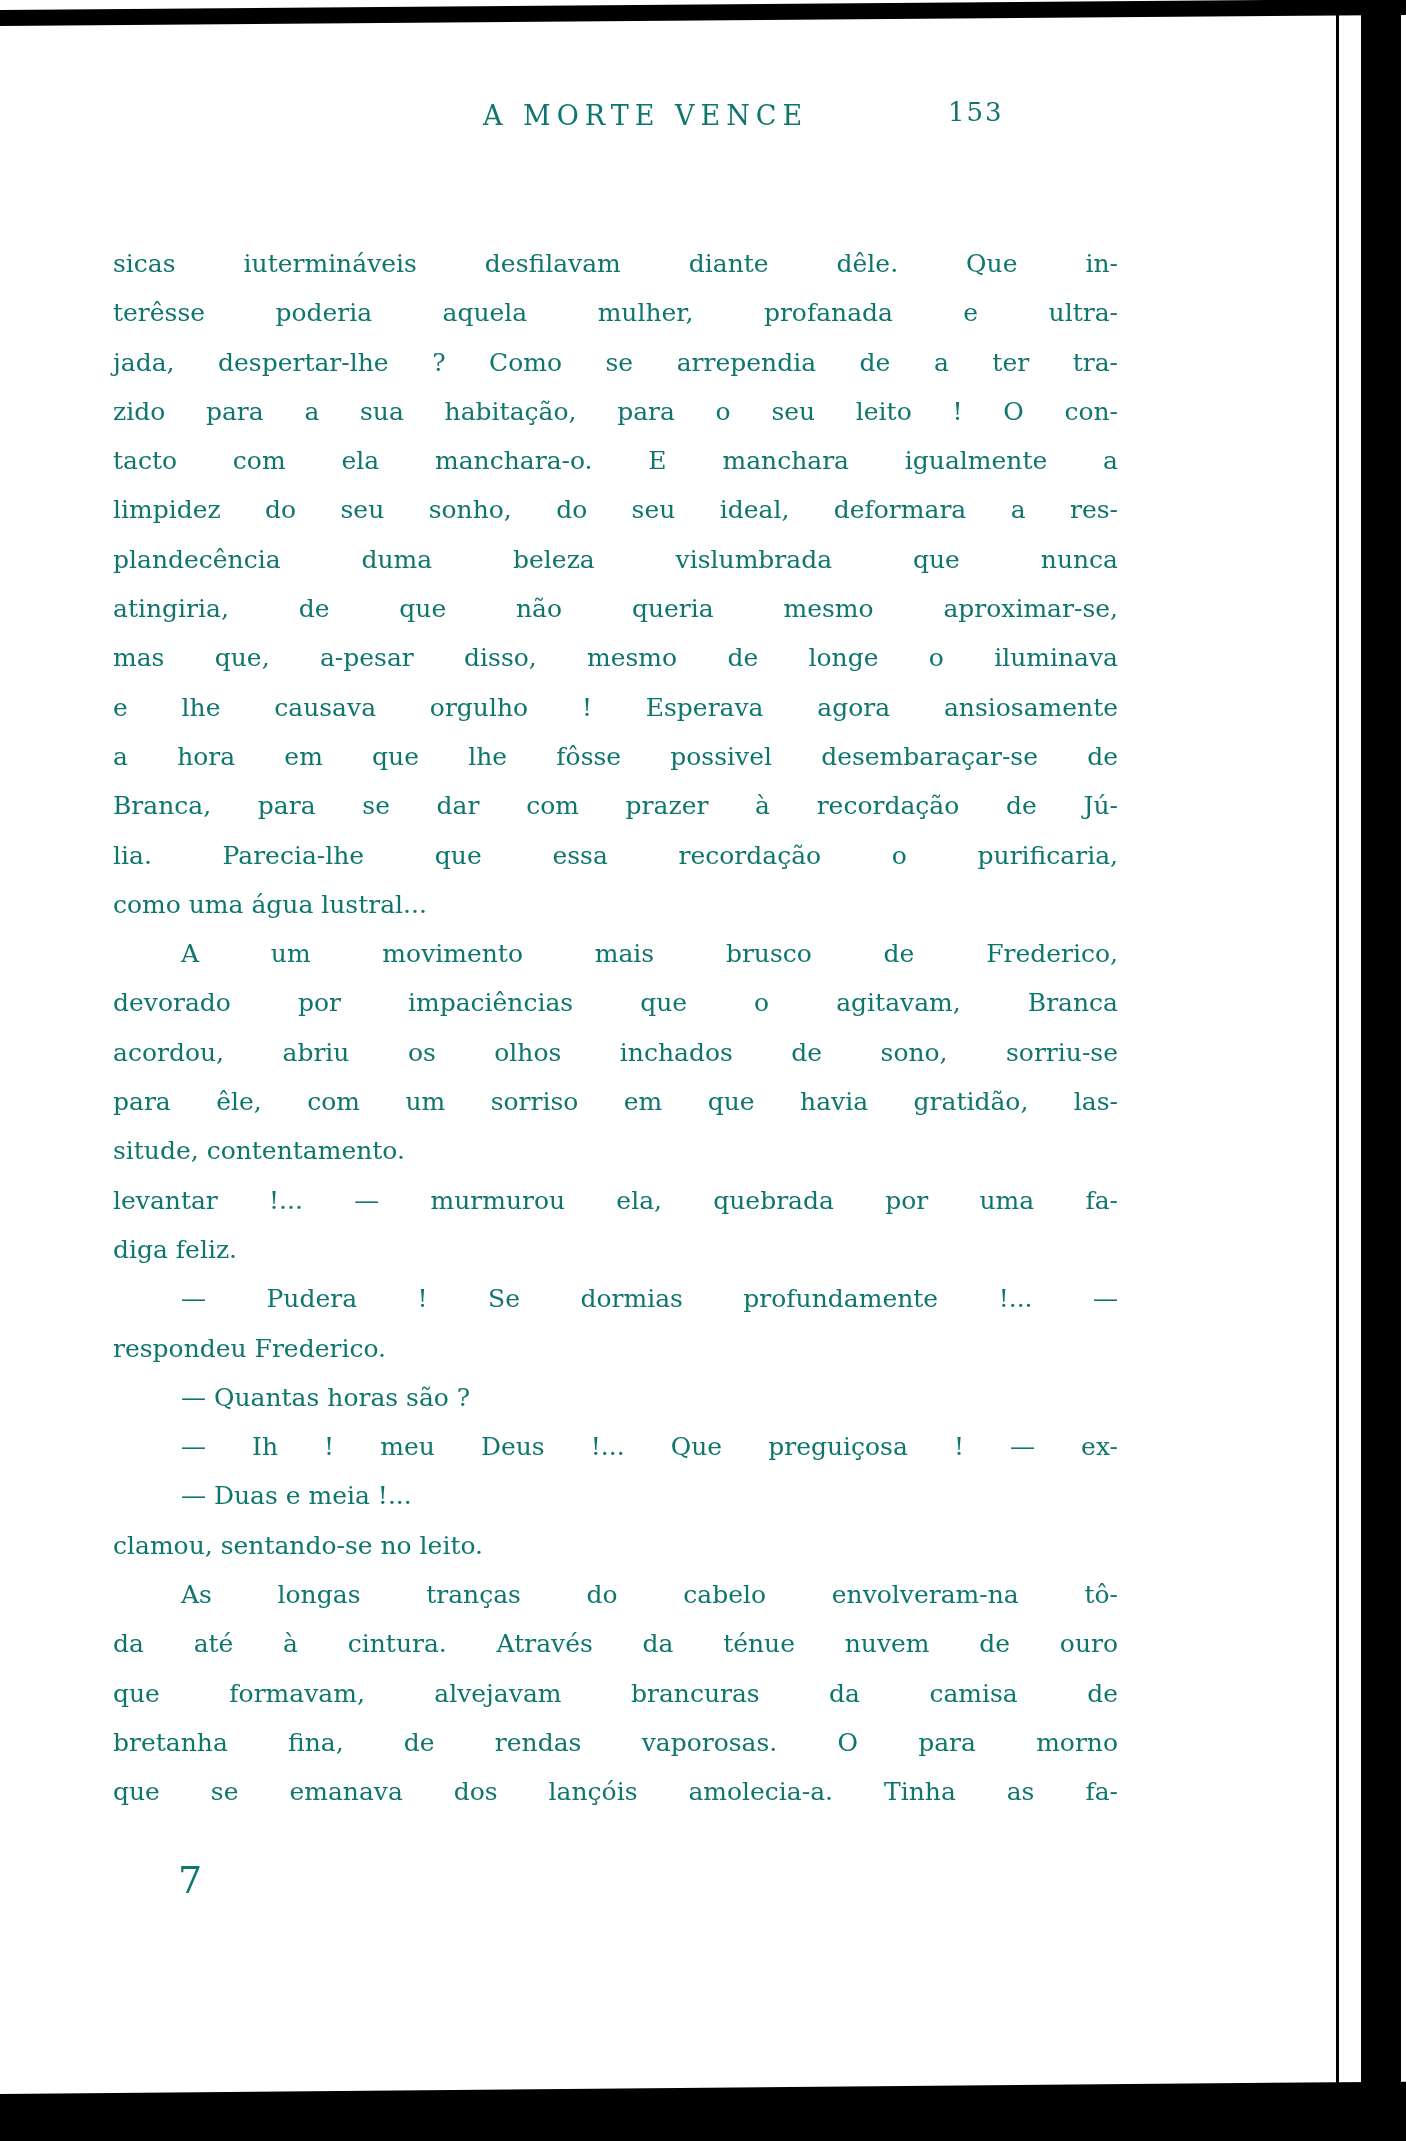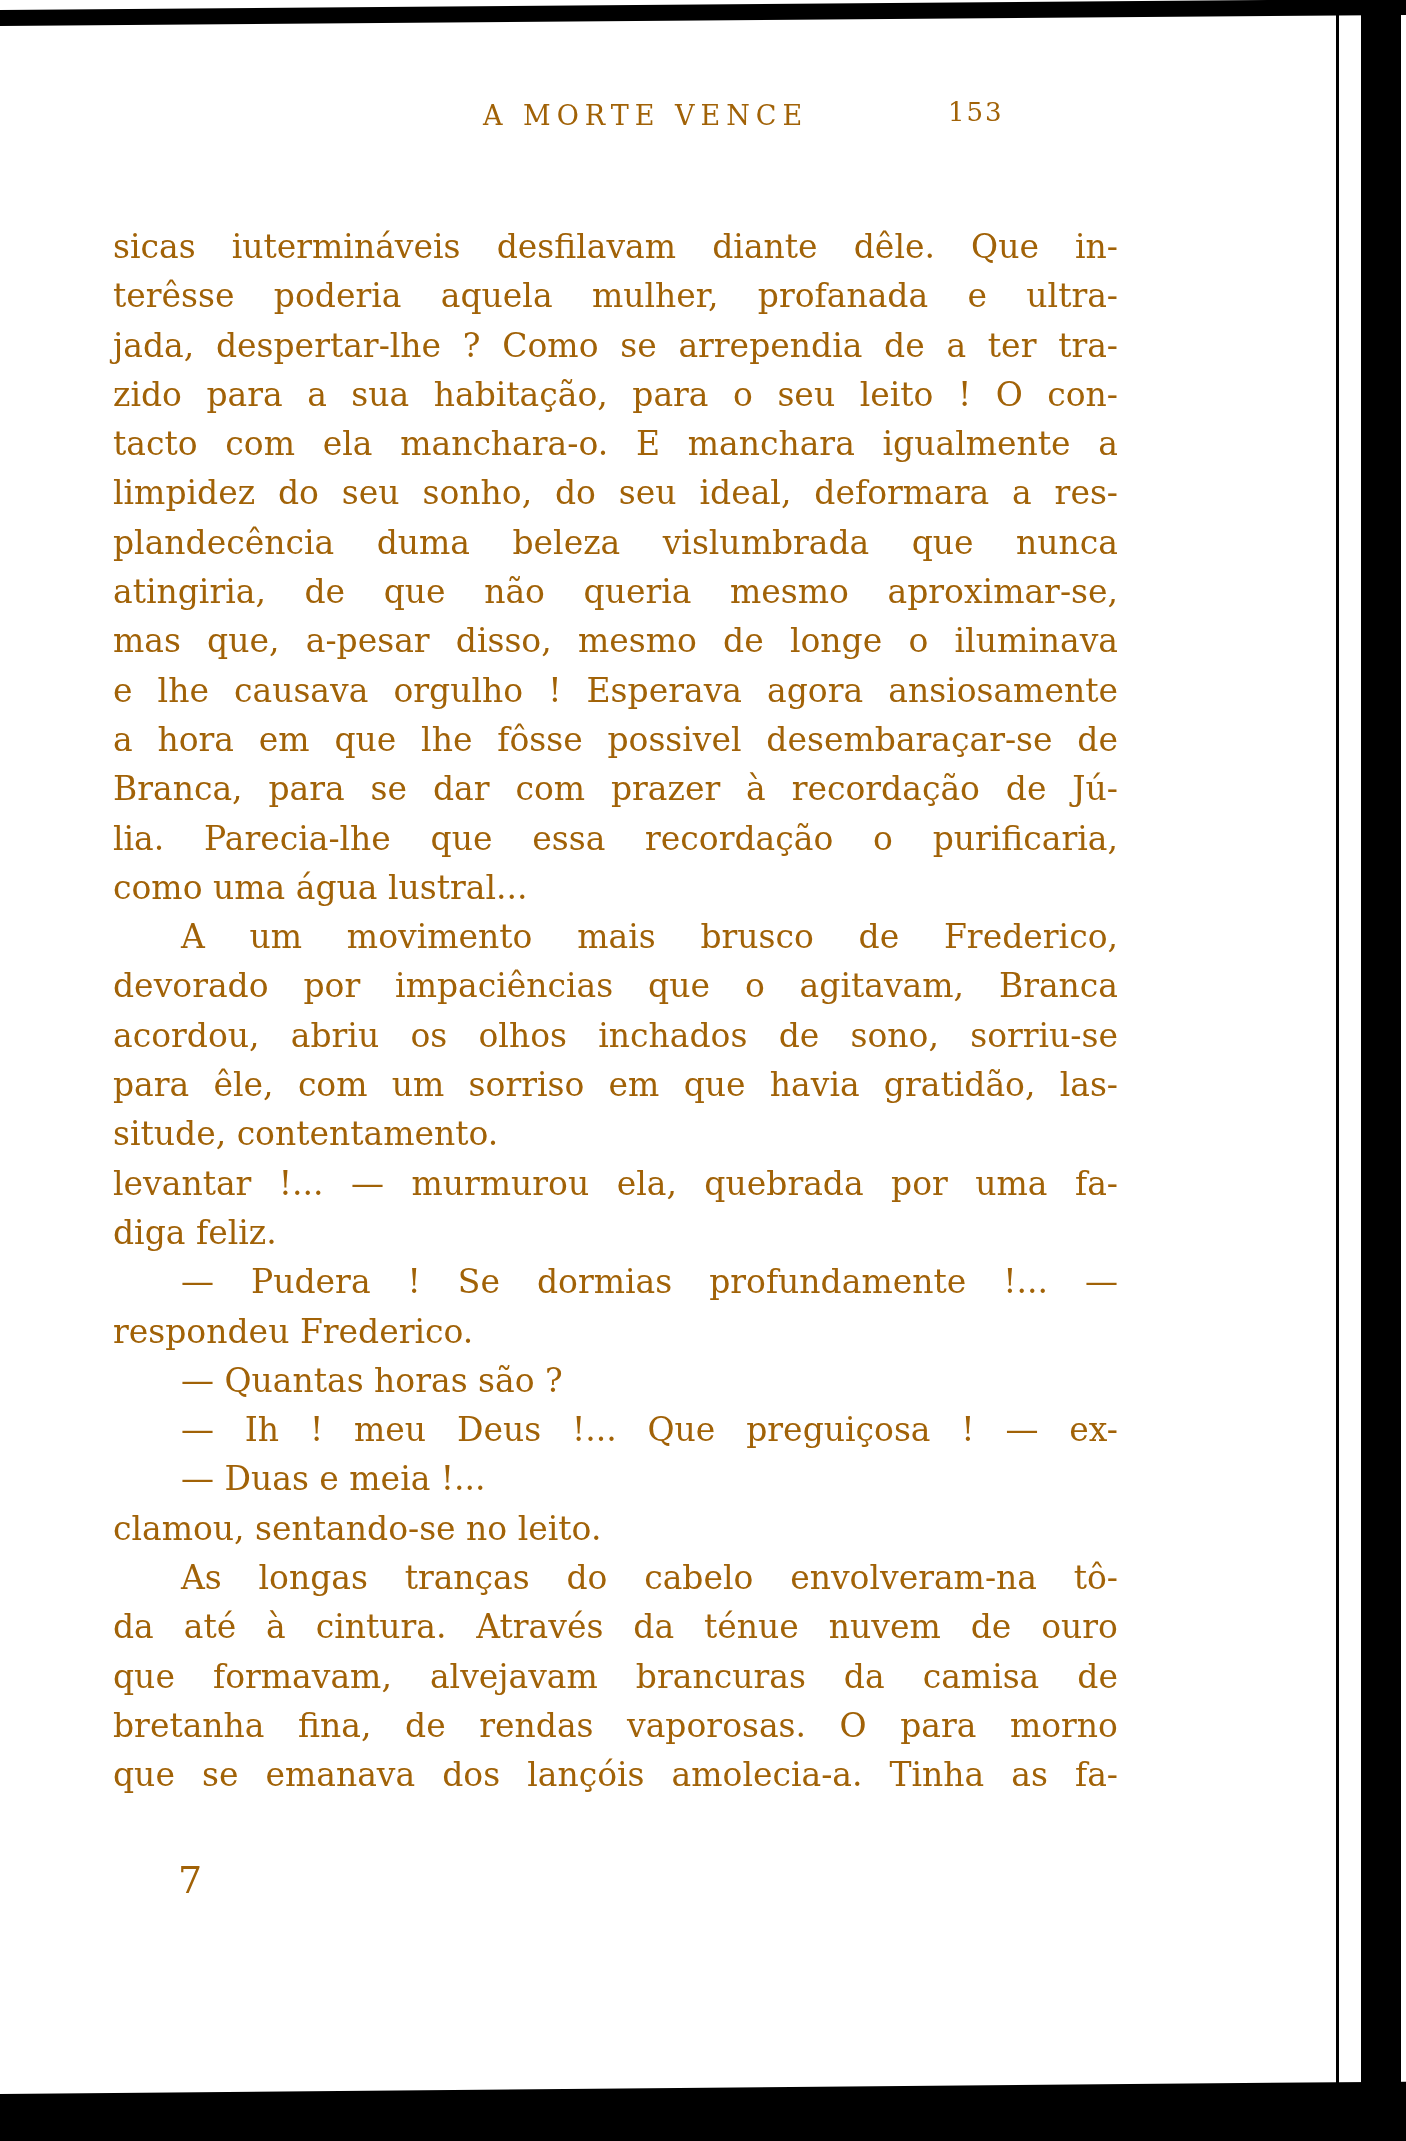--- a/index.html
+++ b/index.html
@@ -3,21 +3,21 @@
 <meta charset="utf-8">
 <style>
   html, body { margin: 0; padding: 0; background: #888; }
   #scan-page {
     position: relative;
     width: 1406px;
     height: 2141px;
     background: #ffffff;
     overflow: hidden;
     font-family: "DejaVu Serif", "Liberation Serif", serif;
-    color: #a16207;
+    color: #0f766e;
   }
   
   #running-title {
     position: absolute;
     left: 483px;
     top: 100px;
     font-size: 27px;
     letter-spacing: 6px;
     white-space: nowrap;
   }
@@ -25,23 +25,23 @@
     position: absolute;
     left: 948px;
     top: 97px;
     font-size: 26px;
     letter-spacing: 2px;
   }
   
   #body-text {
     position: absolute;
     left: 113px;
-    top: 222px;
+    top: 239px;
     width: 1005px;
-    font-size: 33px;
+    font-size: 25px;
     line-height: 49.3px;
   }
   .line {
     text-align: justify;
     text-align-last: justify;
     white-space: normal;
   }
   .line.end { text-align-last: left; }
   .line.indent { text-indent: 68px; }
   

